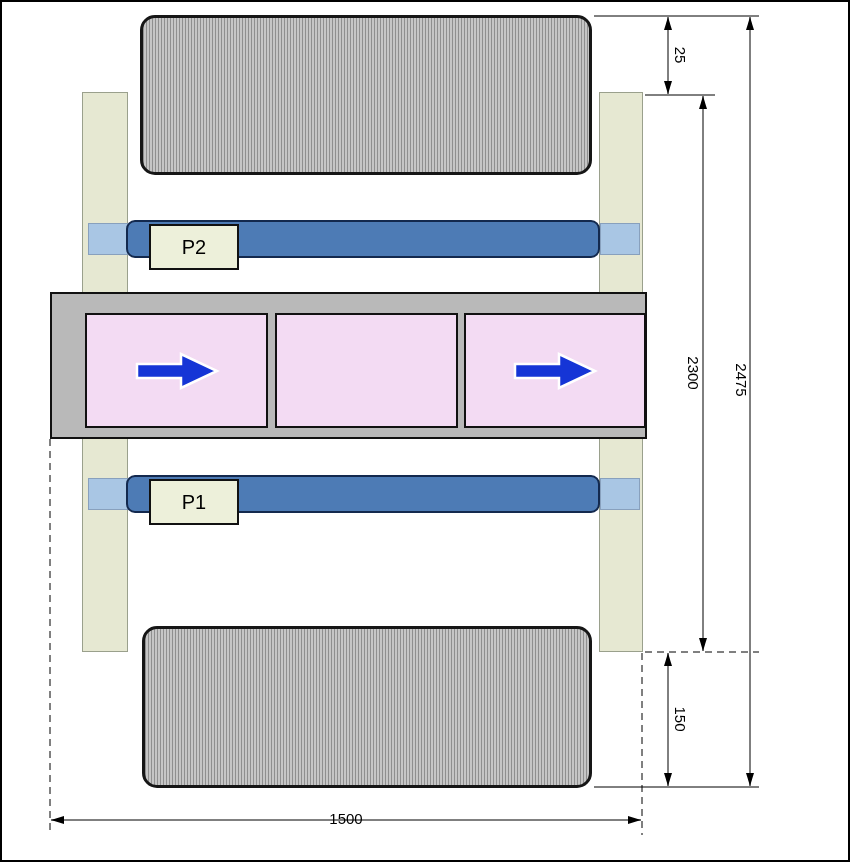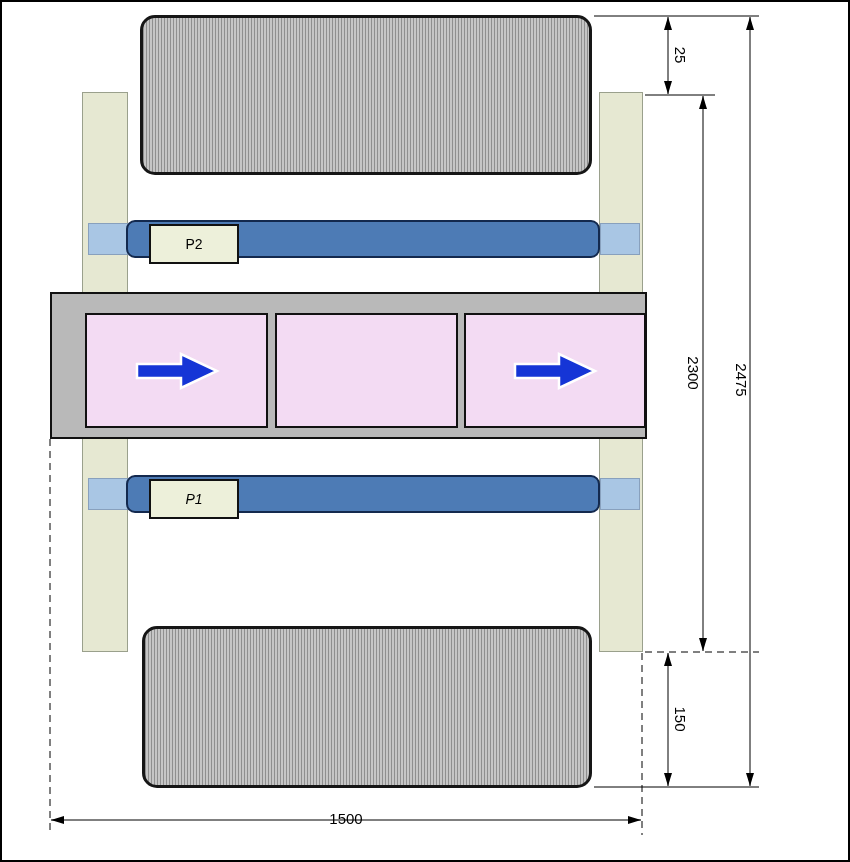--- a/index.html
+++ b/index.html
@@ -25,34 +25,34 @@
 
   .belt-cap {
     position:absolute; width:40px; height:32px; box-sizing:border-box;
     background:#a9c6e4; border:1px solid #88a0bd;
   }
   .belt-bar {
     position:absolute; left:124px; width:474px; height:38px; box-sizing:border-box;
     background:#4d7bb5; border:2px solid #13294e; border-radius:9px;
   }
   .belt-label {
-    position:absolute; left:147px; width:90px; height:40px; box-sizing:border-box;
+    position:absolute; left:147px; width:90px; height:46px; box-sizing:border-box;
     background:#edf0da; border:2px solid #111;
     display:flex; align-items:center; justify-content:center;
-    font-size:14px; color:#000;
+    font-size:20px; color:#000;
   }
   
   #p2-cap-left  { left:86px;  top:221px; }
   #p2-bar       { top:218px; }
   #p2-label     { top:222px; }
   #p2-cap-right { left:598px; top:221px; }
   
   #p1-cap-left  { left:86px;  top:476px; }
   #p1-bar       { top:473px; }
-  #p1-label     { top:477px;font-style:italic; }
+  #p1-label     { top:477px; }
   #p1-cap-right { left:598px; top:476px; }
 
   .band {
     position:absolute; left:48px; top:290px; width:597px; height:147px;
     box-sizing:border-box; background:#b9b9b9; border:2px solid #111;
   }
   .panel {
     position:absolute; top:311px; width:183px; height:115px; box-sizing:border-box;
     background:#f3dbf3; border:2px solid #111;
     display:flex; align-items:center; justify-content:center;

